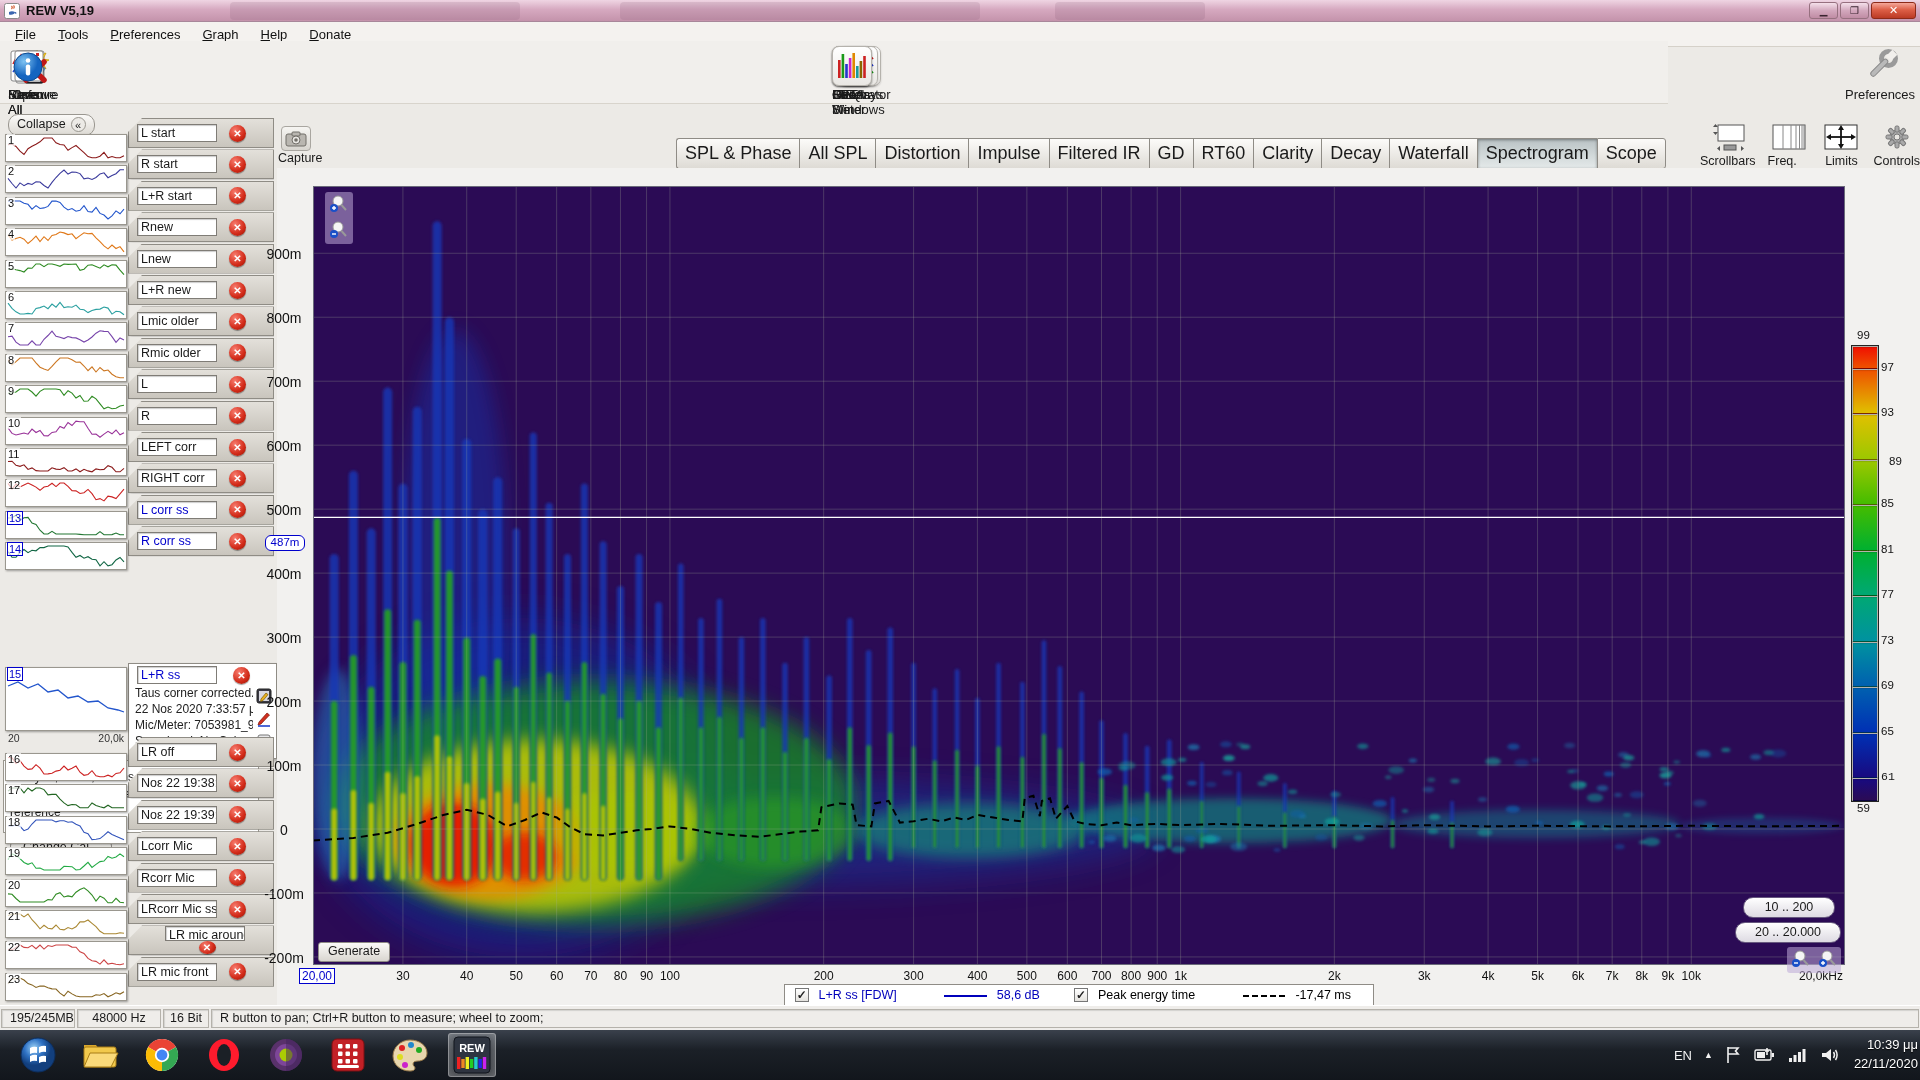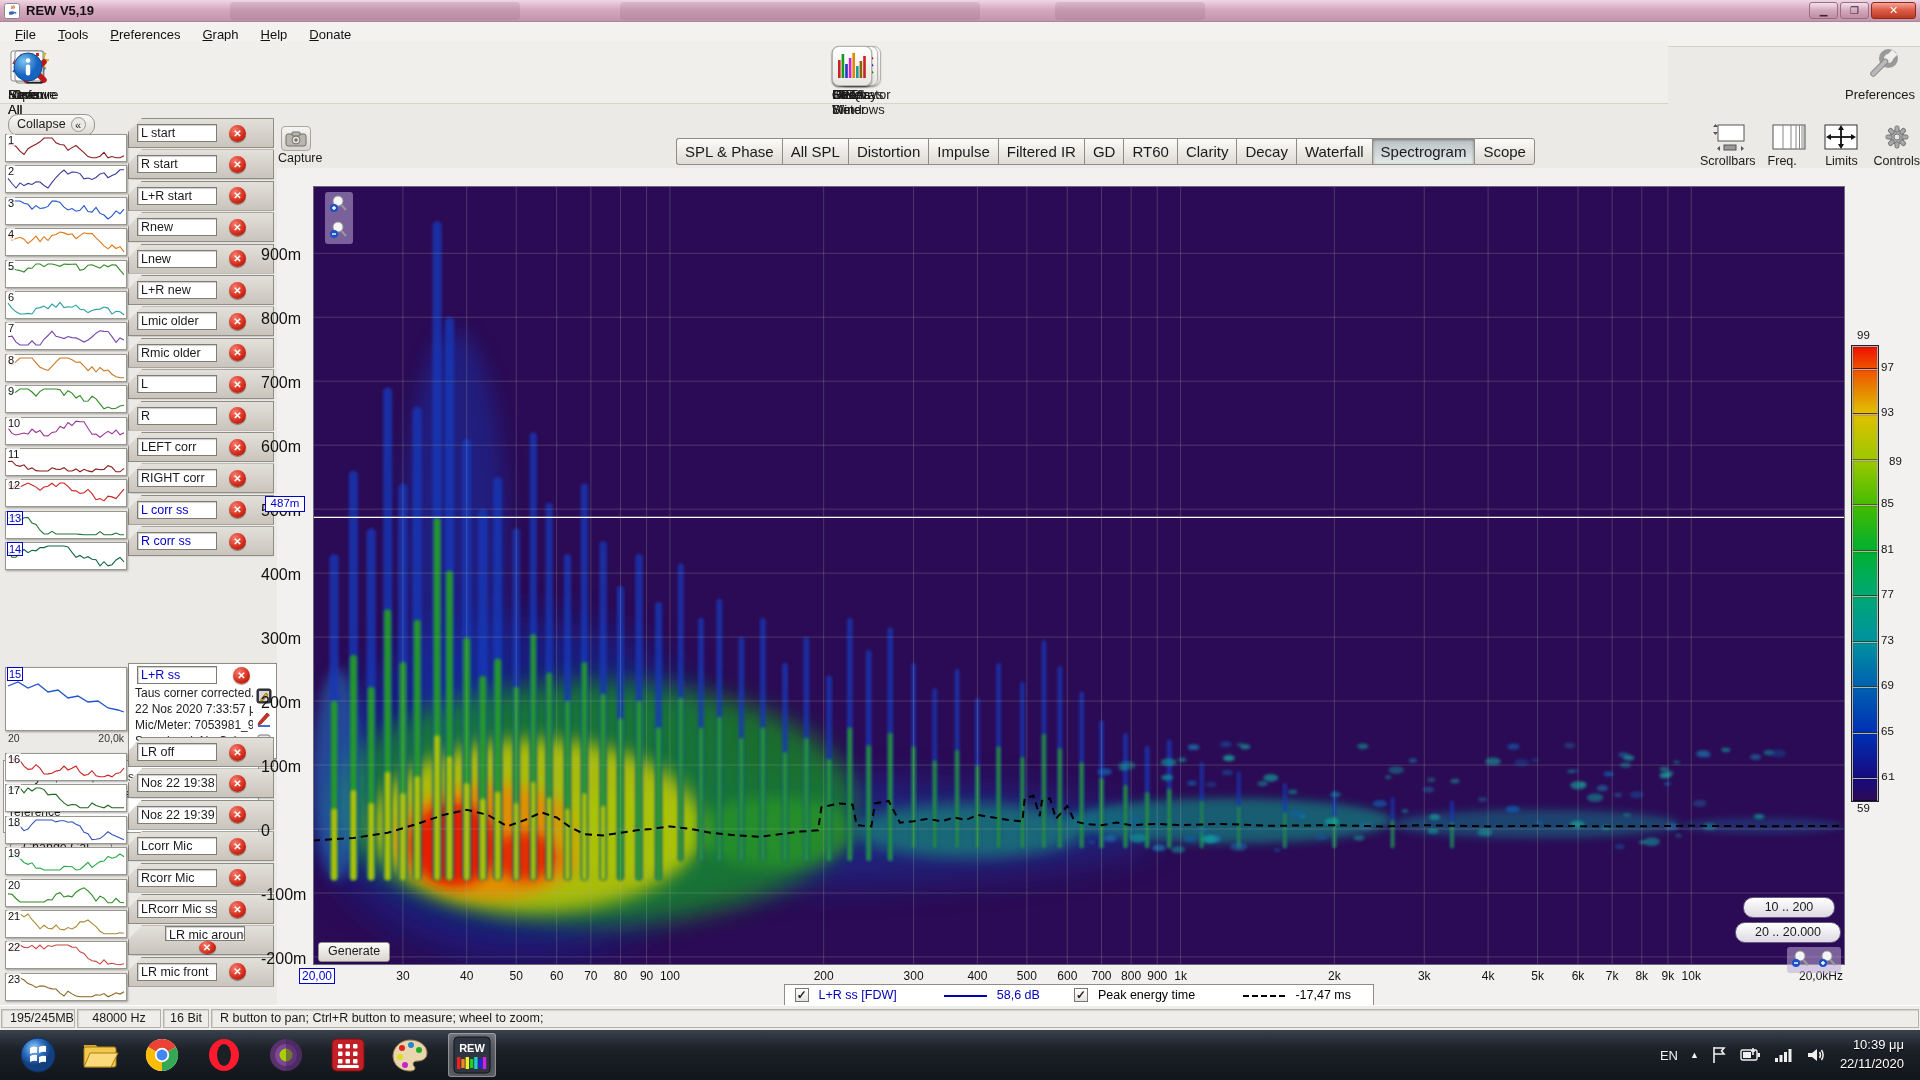--- a/index.html
+++ b/index.html
@@ -38,21 +38,21 @@
   #tool-pref{position:absolute;left:1845px;top:5px}
 
   
   #collapse-btn{position:absolute;left:8px;top:114px;height:22px;padding:2px 8px;border:1px solid #9a9790;
     border-radius:10px;background:linear-gradient(#fbfaf8,#dcd9d3);font-size:12.5px;display:flex;align-items:flex-start;gap:5px}
   #capture{position:absolute;left:278px;top:126px;width:36px;text-align:center;font-size:12.5px}
   #capture .cambtn{width:30px;height:25px;margin:0 auto;border:1px solid #a9a6a0;border-radius:4px;
     background:linear-gradient(#f6f5f2,#d8d5cf);display:flex;align-items:center;justify-content:center}
   #yunit{position:absolute;left:296px;top:170px;width:14px;text-align:right;font-size:12.5px}
   #tabs{position:absolute;left:676px;top:138px;display:flex}
-  .tab{padding:4px 8px;font-size:15px;border:1px solid #8f8c86;border-right:none;
+  .tab{padding:4px 8px;font-size:18px;border:1px solid #8f8c86;border-right:none;
     background:linear-gradient(#fcfbf9,#dedbd5);white-space:nowrap}
   .tab:first-child{border-radius:3px 0 0 3px}
   .tab:last-child{border-right:1px solid #8f8c86;border-radius:0 3px 3px 0}
   .tab.sel{background:linear-gradient(#b9c2c4,#d3dadb 60%,#e4e9e9);box-shadow:inset 0 1px 3px rgba(0,0,0,.4)}
   #viewbtns{position:absolute;left:1700px;top:122px;display:flex;gap:12px}
   .viewbtn{display:flex;flex-direction:column;align-items:center;gap:2px;font-size:12.5px}
   .viewbtn .ic{height:30px;display:flex;align-items:center}
 
   
   #sidebar{position:absolute;left:0;top:110px;width:277px;height:895px;overflow:hidden}
@@ -80,21 +80,21 @@
   #sel-thumb .num{position:absolute;left:1px;top:-1px;font-size:11px;color:#0000cc;border:1px solid #0000cc;background:rgba(255,255,255,.8);padding:0 1px;line-height:1.1}
   #sel-thumb .ax{position:absolute;bottom:-14px;font-size:10.5px;color:#333}
   #delay-box{position:absolute;left:3px;top:650px;width:256px;height:73px;background:#fff;
     border:1px solid #9a978f;font-size:12px;padding:8px 6px;line-height:1.45}
   #changecal{position:absolute;left:10px;top:727px;height:21px;padding:2px 12px;font-size:12.5px;
     border:1px solid #8f8c86;border-radius:9px;background:linear-gradient(#fbfaf8,#d9d6d0)}
 
   
   #plot-region{position:absolute;left:277px;top:168px;width:1643px;height:837px;background:#f2f1ef}
   #plot-svg{position:absolute;left:36px;top:18px}
-  .ylab{position:absolute;width:46px;text-align:left;font-size:16px;color:#111}
+  .ylab{position:absolute;width:46px;text-align:center;font-size:14px;color:#111}
   .xlab{position:absolute;font-size:12px;color:#111;transform:translateX(-50%)}
   #cursor-y{position:absolute;left:-12px;width:40px;text-align:center;font-size:11.5px;color:#0000cc;
     border:1px solid #0000cc;background:#fff;line-height:1.2}
   #cursor-x{position:absolute;font-size:12px;color:#0000cc;border:1px solid #0000cc;background:#fff;padding:0 2px;line-height:1.2}
   #colorbar{position:absolute}
   #colorbar .seg{width:26px}
   .cb-lab{position:absolute;font-size:11.5px;color:#111}
 
   
   .zoomchip{position:absolute;background:rgba(190,170,215,.55);border-radius:3px;display:flex;flex-direction:column;align-items:center;justify-content:space-around}
@@ -114,21 +114,21 @@
     border-top:1px solid #fff;display:flex;align-items:center;padding:2px 1px;gap:2px}
   .seg{height:19px;border:1px solid #b5b2ab;box-shadow:inset 1px 1px 1px rgba(0,0,0,.12);
     display:flex;align-items:center;padding:0 8px;font-size:12.5px;white-space:nowrap}
 
   
   #taskbar{position:absolute;left:0;top:1030px;width:1920px;height:50px;
     background:linear-gradient(#3a414c,#1b2027 40%,#12161c);display:flex;align-items:center}
   .tb-ic{width:48px;height:44px;margin-left:14px;display:flex;align-items:center;justify-content:center;border-radius:3px}
   .tb-ic.active{background:rgba(255,255,255,.20);border:1px solid rgba(255,255,255,.38);box-shadow:inset 0 0 8px rgba(255,255,255,.25)}
   #tray{position:absolute;right:2px;top:0;height:50px;display:flex;align-items:center;gap:12px;color:#f2f2f2}
-  #clock{text-align:right;font-size:13px;line-height:1.45;margin-right:14px;color:#fff;text-shadow:0 1px 1px #000}
+  #clock{text-align:right;font-size:13px;line-height:1.45;margin-right:0;color:#fff;text-shadow:0 1px 1px #000}
   #tray .lang{font-size:13px}
 </style>
 </head>
 <body>
 
 <div id="root">
 
   <div id="titlebar">
     <div class="ghost" style="left:230px;width:290px"></div>
     <div class="ghost" style="left:620px;width:360px"></div>
@@ -967,21 +967,21 @@
       <div class="ylab" style="left: -16px; top: 206.21px;">700m</div>
       <div class="ylab" style="left: -16px; top: 270.18px;">600m</div>
       <div class="ylab" style="left: -16px; top: 334.15px;">500m</div>
       <div class="ylab" style="left: -16px; top: 398.12px;">400m</div>
       <div class="ylab" style="left: -16px; top: 462.09px;">300m</div>
       <div class="ylab" style="left: -16px; top: 526.06px;">200m</div>
       <div class="ylab" style="left: -16px; top: 590.03px;">100m</div>
       <div class="ylab" style="left: -16px; top: 654px;">0</div>
       <div class="ylab" style="left: -16px; top: 717.97px;">-100m</div>
       <div class="ylab" style="left: -16px; top: 781.94px;">-200m</div>
-      <div id="cursor-y" style="top: 328px;">487m</div>
+      <div id="cursor-y" style="top: 367px; border-radius: 6px;">487m</div>
       <div class="xlab" style="top: 801px; left: 125.925px;">30</div>
       <div class="xlab" style="top: 801px; left: 189.727px;">40</div>
       <div class="xlab" style="top: 801px; left: 239.216px;">50</div>
       <div class="xlab" style="top: 801px; left: 279.652px;">60</div>
       <div class="xlab" style="top: 801px; left: 313.839px;">70</div>
       <div class="xlab" style="top: 801px; left: 343.454px;">80</div>
       <div class="xlab" style="top: 801px; left: 369.576px;">90</div>
       <div class="xlab" style="top: 801px; left: 392.943px;">100</div>
       <div class="xlab" style="top: 801px; left: 546.67px;">200</div>
       <div class="xlab" style="top: 801px; left: 636.595px;">300</div>

